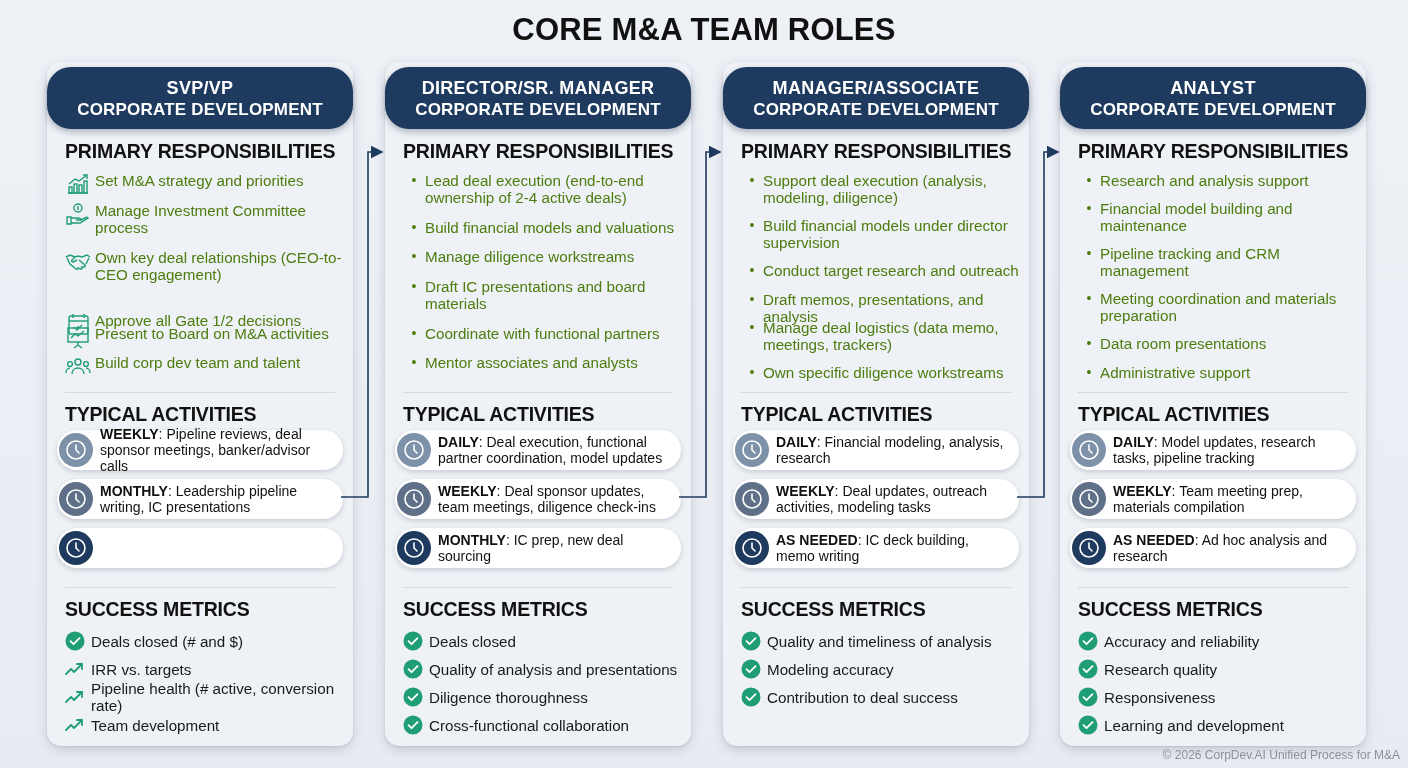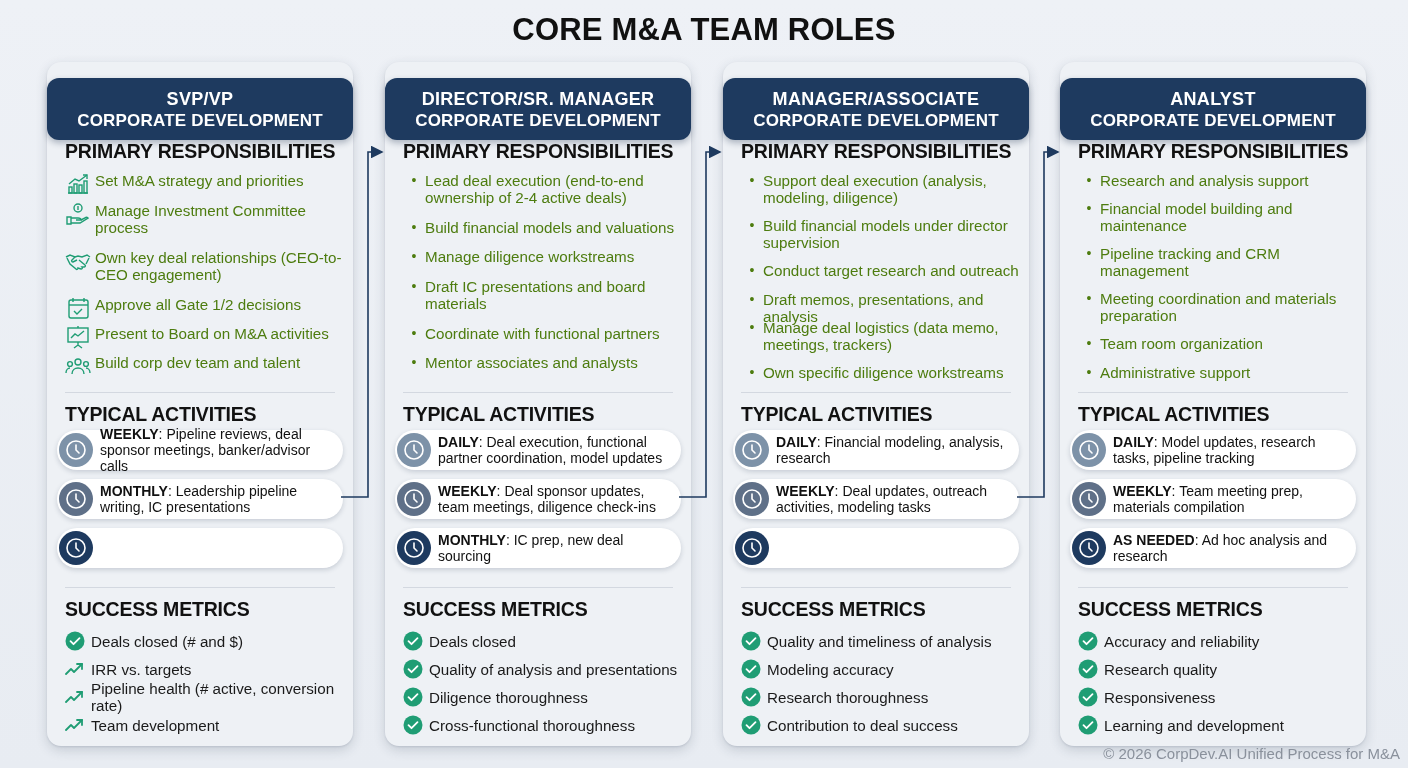--- a/index.html
+++ b/index.html
@@ -15,23 +15,23 @@
     text-align: center; font-size: 31px; font-weight: bold;
     letter-spacing: 0.2px; color: #111;
   }
   .card {
     position: absolute; top: 62px; width: 306px; height: 684px;
     background: #eef1f5;
     border-radius: 14px;
     box-shadow: 0 4px 12px rgba(40,55,80,0.18), 0 1px 2px rgba(40,55,80,0.12);
   }
   .card-header {
-    position: absolute; left: 0; top: 16px; width: 306px; height: 62px;
+    position: absolute; left: 0; top: 5px; width: 306px; height: 62px;
     background: #1e3a5f;
-    border-radius: 12px;
+    border-radius: 24px;
     color: #fff; text-align: center;
     display: flex; flex-direction: column; justify-content: center;
     box-shadow: 0 3px 6px rgba(20,40,70,0.3);
   }
   .card-header .role { font-size: 18px; font-weight: bold; line-height: 22px; letter-spacing: 0.3px; }
   .card-header .dept { font-size: 17px; font-weight: bold; line-height: 21px; letter-spacing: 0.2px; }
   .section-title {
     position: absolute; left: 18px; font-size: 19.5px; font-weight: bold; color: #111;
     letter-spacing: -0.2px;
   }
@@ -53,21 +53,21 @@
     margin-left: 2px; display: flex; align-items: center; justify-content: center;
   }
   .clock svg { width: 24px; height: 24px; }
   .pill-text { margin-left: 7px; font-size: 14px; line-height: 16px; color: #111; padding-right: 8px; }
   .pill-text b { font-weight: bold; }
   .metric-list { position: absolute; left: 18px; top: 565px; width: 286px; }
   .metric-item { display: flex; align-items: center; height: 28px; font-size: 15.2px; color: #1a1a1a; }
   .metric-item .mico { width: 26px; flex: 0 0 26px; display: flex; align-items: center; }
   .connector { position: absolute; left: 0; top: 0; pointer-events: none; }
   .footer {
-    position: absolute; right: 8px; bottom: 6px; font-size: 15px; color: #8a919c;
+    position: absolute; right: 8px; bottom: 6px; font-size: 12px; color: #8a919c;
   }
 </style>
 </head>
 <body>
 
 <div class="title">CORE M&amp;A TEAM ROLES</div>
 
 <div id="cards">
     <div class="card" style="left: 47px;">
       <div class="card-header">
@@ -106,21 +106,21 @@
           <span class="ico">
             <svg viewBox="0 0 26 24" fill="none" stroke="#1f9d74" stroke-width="1.4">
               <path d="M1 8l4-2 5 2 3-1 4 1 5-2 3 2"></path>
               <path d="M2 9l3 6 6 5c1 1 2 0 2-1l3 1c1 0 2-1 1-2l2 0c1 0 2-1 1-2l-6-5"></path>
               <path d="M10 8l-3 3c-1 1 0 2 1 2l4-2"></path>
               <path d="M24 9l-3 6"></path>
             </svg>
           </span>
           <span>Own key deal relationships (CEO-to-CEO engagement)</span>
         </div>
-        <div class="resp-item" style="position:absolute; top:126px; left:0; width:280px;">
+        <div class="resp-item" style="position:absolute; top:142px; left:0; width:280px;">
           <span class="ico">
             <svg viewBox="0 0 26 24" fill="none" stroke="#1f9d74" stroke-width="1.4">
               <rect x="4" y="4" width="19" height="18" rx="2"></rect>
               <path d="M4 9h19"></path>
               <path d="M8 2v4M19 2v4"></path>
               <path d="M9 15l3 3 5-5"></path>
             </svg>
           </span>
           <span>Approve all Gate 1/2 decisions</span>
         </div>
@@ -313,21 +313,21 @@
           </span>
           <span>Diligence thoroughness</span>
         </div>
         <div class="metric-item">
           <span class="mico">
             <svg width="20" height="20" viewBox="0 0 20 20">
               <circle cx="10" cy="10" r="9.5" fill="#1f9d74"></circle>
               <path d="M5.5 10.2l3 3 6-6" fill="none" stroke="#fff" stroke-width="1.8" stroke-linecap="round" stroke-linejoin="round"></path>
             </svg>
           </span>
-          <span>Cross-functional thoroughness</span>
+          <span>Cross-functional collaboration</span>
         </div>
       </div>
     </div>
     <div class="card" style="left: 723px;">
       <div class="card-header">
         <div class="role">MANAGER/ASSOCIATE</div>
         <div class="dept">CORPORATE DEVELOPMENT</div>
       </div>
       <div class="section-title" style="top:78px">PRIMARY RESPONSIBILITIES</div>
       <div class="resp-list">
@@ -377,20 +377,21 @@
           </span>
           <span class="pill-text"><b>WEEKLY</b>: <span>Deal updates, outreach activities, modeling tasks</span></span>
         </div>
         <div class="pill">
           <span class="clock" style="background:#1e3a5f">
             <svg viewBox="0 0 24 24" fill="none" stroke="#fff" stroke-width="1.6" stroke-linecap="round">
               <circle cx="12" cy="12" r="9"></circle>
               <path d="M12 7v5l3 3"></path>
             </svg>
           </span>
+          <span class="pill-text"><b>AS NEEDED</b>: <span>IC deck building, memo writing</span></span>
         </div>
       </div>
       <div class="divider" style="top:525px"></div>
       <div class="section-title" style="top:536px">SUCCESS METRICS</div>
       <div class="metric-list">
         <div class="metric-item">
           <span class="mico">
             <svg width="20" height="20" viewBox="0 0 20 20">
               <circle cx="10" cy="10" r="9.5" fill="#1f9d74"></circle>
               <path d="M5.5 10.2l3 3 6-6" fill="none" stroke="#fff" stroke-width="1.8" stroke-linecap="round" stroke-linejoin="round"></path>
@@ -399,29 +400,20 @@
           <span>Quality and timeliness of analysis</span>
         </div>
         <div class="metric-item">
           <span class="mico">
             <svg width="20" height="20" viewBox="0 0 20 20">
               <circle cx="10" cy="10" r="9.5" fill="#1f9d74"></circle>
               <path d="M5.5 10.2l3 3 6-6" fill="none" stroke="#fff" stroke-width="1.8" stroke-linecap="round" stroke-linejoin="round"></path>
             </svg>
           </span>
           <span>Modeling accuracy</span>
-        </div>
-        <div class="metric-item">
-          <span class="mico">
-            <svg width="20" height="20" viewBox="0 0 20 20">
-              <circle cx="10" cy="10" r="9.5" fill="#1f9d74"></circle>
-              <path d="M5.5 10.2l3 3 6-6" fill="none" stroke="#fff" stroke-width="1.8" stroke-linecap="round" stroke-linejoin="round"></path>
-            </svg>
-          </span>
-          <span>Research thoroughness</span>
         </div>
         <div class="metric-item">
           <span class="mico">
             <svg width="20" height="20" viewBox="0 0 20 20">
               <circle cx="10" cy="10" r="9.5" fill="#1f9d74"></circle>
               <path d="M5.5 10.2l3 3 6-6" fill="none" stroke="#fff" stroke-width="1.8" stroke-linecap="round" stroke-linejoin="round"></path>
             </svg>
           </span>
           <span>Contribution to deal success</span>
         </div>
@@ -445,21 +437,21 @@
         <div class="resp-item" style="position:absolute; top:75px; left:0; width:280px;">
           <span class="bullet">•</span>
           <span>Pipeline tracking and CRM management</span>
         </div>
         <div class="resp-item" style="position:absolute; top:120px; left:0; width:280px;">
           <span class="bullet">•</span>
           <span>Meeting coordination and materials preparation</span>
         </div>
         <div class="resp-item" style="position:absolute; top:165px; left:0; width:280px;">
           <span class="bullet">•</span>
-          <span>Team room organization</span>
+          <span>Data room presentations</span>
         </div>
         <div class="resp-item" style="position:absolute; top:194px; left:0; width:280px;">
           <span class="bullet">•</span>
           <span>Administrative support</span>
         </div>
       </div>
       <div class="divider" style="top:330px"></div>
       <div class="section-title" style="top:341px">TYPICAL ACTIVITIES</div>
       <div class="act-list">
         <div class="pill">

